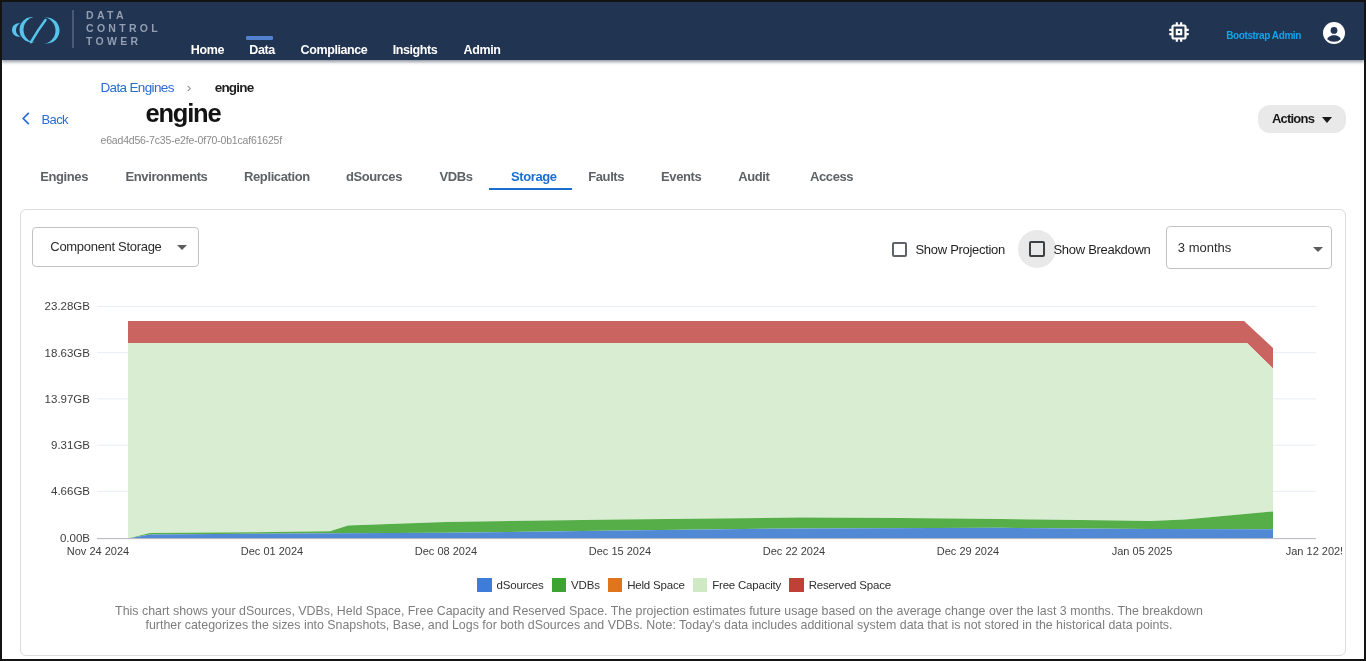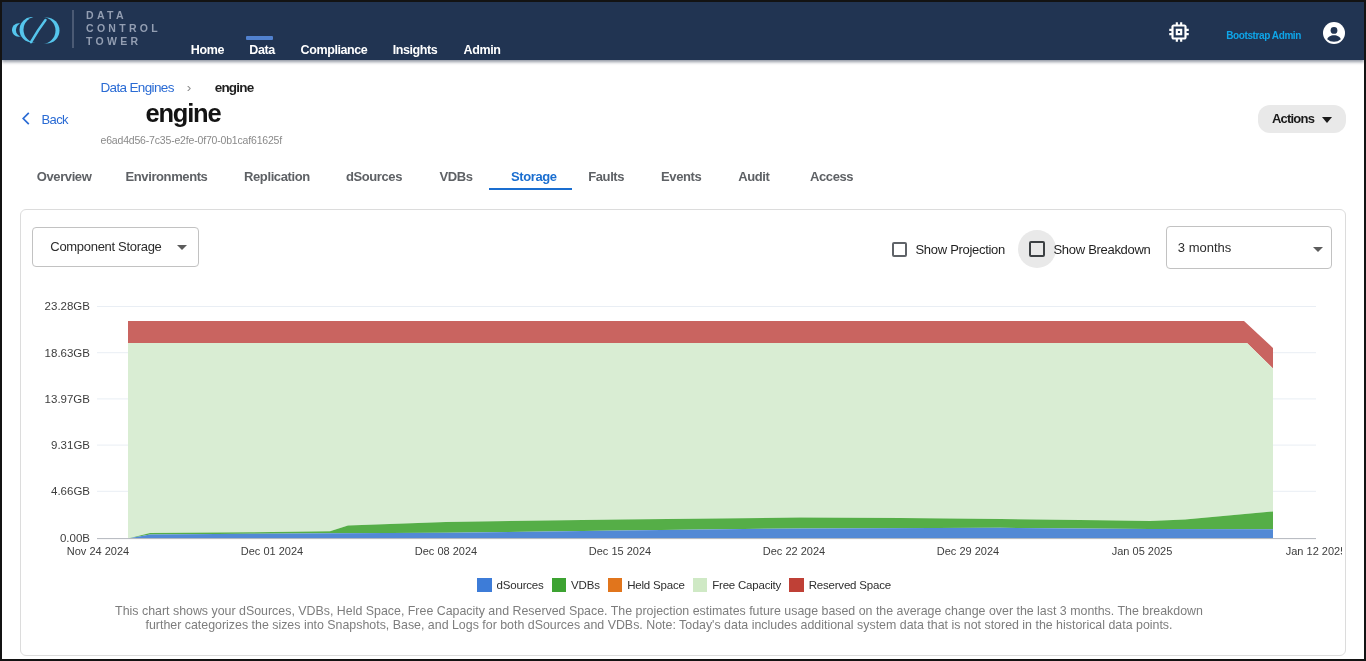--- a/index.html
+++ b/index.html
@@ -101,21 +101,21 @@
   </div>
 
   <div id="crumb">Data Engines <span class="gt">›</span><span class="cur">engine</span></div>
   <div id="back"><svg width="8" height="13" viewBox="0 0 8 13">
         <path d="M6.8 0.8 L 1.2 6.5 L 6.8 12.2" stroke="#2a6bd4" stroke-width="1.7" fill="none"></path>
       </svg>Back</div>
   <div id="enghead">engine</div>
   <div id="uuid">e6ad4d56-7c35-e2fe-0f70-0b1caf61625f</div>
   <div id="actions">Actions<span class="car"></span></div>
 
-  <div class="tab" style="left:62.1px">Overview</div>
+  <div class="tab" style="left:62.1px">Engines</div>
   <div class="tab" style="left:164.5px">Environments</div>
   <div class="tab" style="left:274.9px">Replication</div>
   <div class="tab" style="left:372px">dSources</div>
   <div class="tab" style="left:454px">VDBs</div>
   <div class="tab act" style="left:531.8px">Storage</div>
   <div class="tab" style="left:604.2px">Faults</div>
   <div class="tab" style="left:679.2px">Events</div>
   <div class="tab" style="left:751.8px">Audit</div>
   <div class="tab" style="left:829.6px">Access</div>
   <div id="storline"></div>

